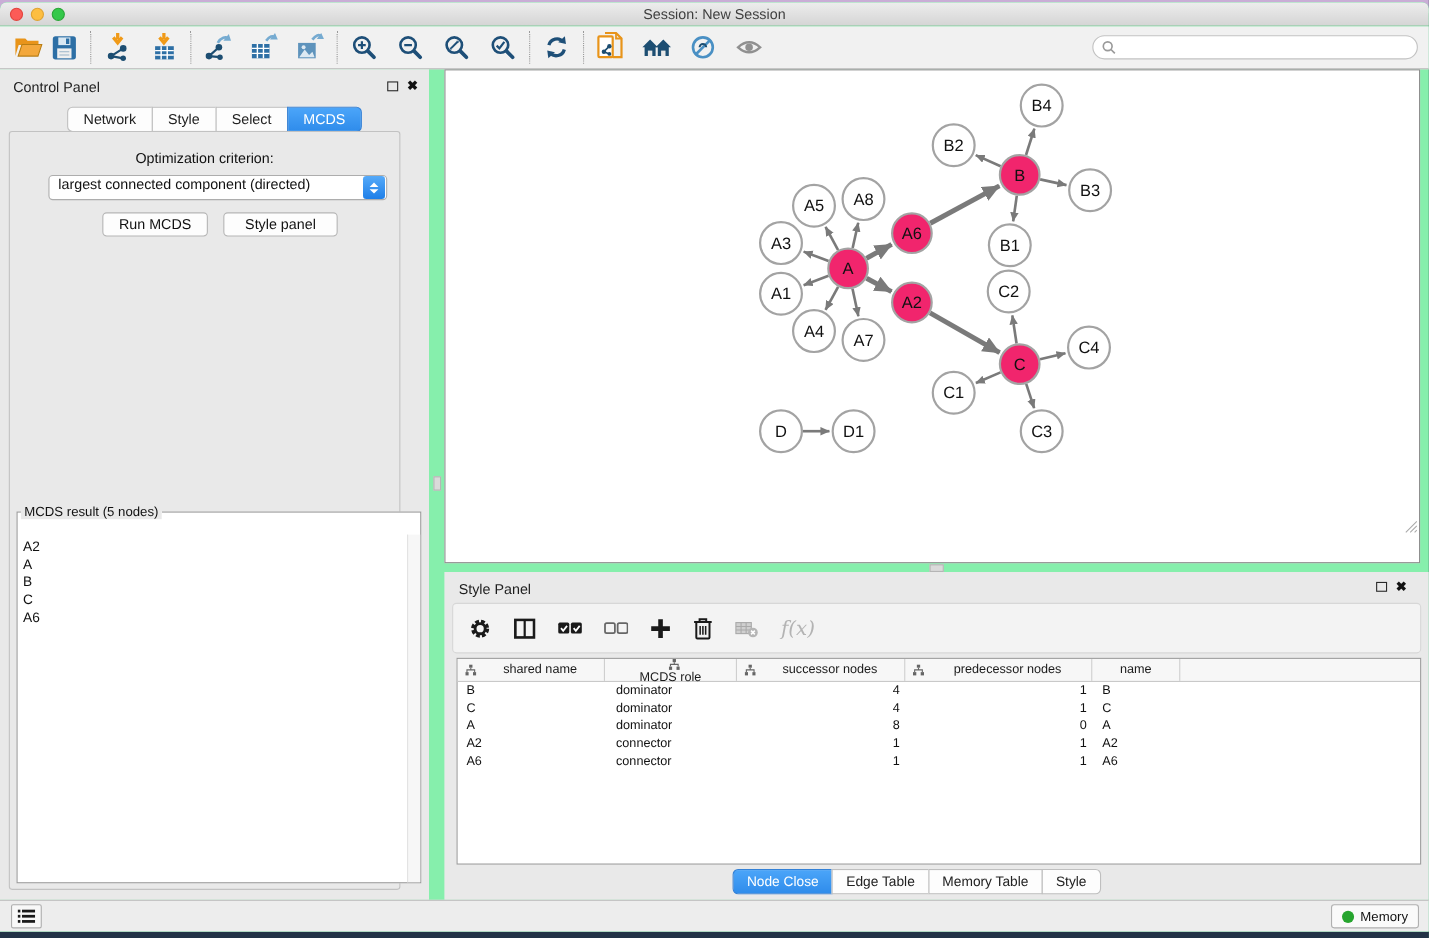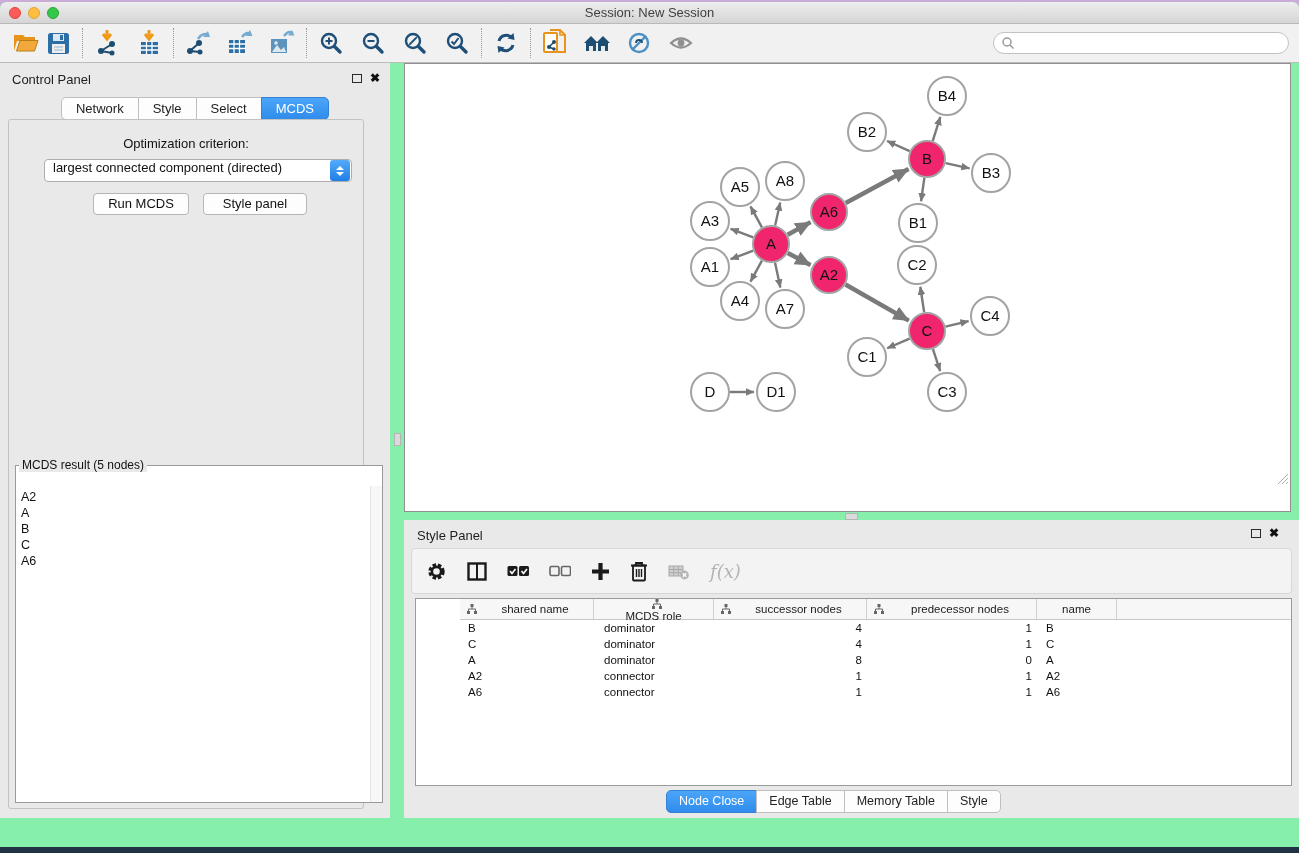--- a/index.html
+++ b/index.html
@@ -70,21 +70,21 @@
   .hhandle { position:absolute; left:845px; top:511px; width:13px; height:7px; background:#DADADA; border:1px solid #B5B5B5; }
 
   
   .table-panel { position:absolute; left:404px; top:518px; width:895px; height:298px; background:#E9E9E9; }
   .tp-header { position:relative; height:26px; }
   .tp-header .ph-title { position:absolute; left:13px; top:8px; font-size:13px; color:#1E1E1E; }
   .tp-toolbar { position:absolute; left:7px; top:28px; width:881px; height:46px; background:#F3F3F3; border:1px solid #D7D7D7; border-radius:4px; display:flex; align-items:center; padding-left:14px; gap:20px; }
   .tpbtn { display:flex; align-items:center; justify-content:center; }
   .fx-label { font-family:"DejaVu Serif", serif; font-style:italic; font-size:18px; color:#B3B3B3; }
 
-  .node-table { position:absolute; left:11px; top:78px; width:877px; height:188px; background:#fff; border:1px solid #9B9B9B; overflow:hidden;padding-left:44px; }
+  .node-table { position:absolute; left:11px; top:78px; width:877px; height:188px; background:#fff; border:1px solid #9B9B9B; overflow:hidden; }
   .nt-header { display:flex; height:21px; background:#F7F7F7; border-bottom:1px solid #C9C9C9; }
   .th { display:flex; align-items:center; border-right:1px solid #CFCFCF; font-size:11.5px; color:#1A1A1A; }
   .th .th-icon { margin:0 0 0 7px; flex:0 0 auto; }
   .th .th-label { flex:1; text-align:center; padding:0 4px; white-space:nowrap; }
   .tr { display:flex; height:16px; }
   .td { font-size:11.5px; color:#111; line-height:16px; white-space:nowrap; overflow:hidden; }
   .td.c0 { padding-left:8px; } .td.c1 { padding-left:10px; }
   .td.c2, .td.c3 { text-align:right; padding-right:5px; }
   .td.c4 { padding-left:9px; }
 
@@ -567,14 +567,30 @@
         </div>
     </div>
     <div class="seg-group" id="tp-tabs">
         <div class="seg-tab active">Node Close</div>
         <div class="seg-tab">Edge Table</div>
         <div class="seg-tab">Memory Table</div>
         <div class="seg-tab">Style</div>
       </div>
   </div>
 
+  <div class="statusbar">
+    <span class="list-btn">
+      <svg width="16" height="14" viewBox="0 0 16 14">
+        <rect x="0" y="1" width="2.5" height="2.5" fill="#1A1A1A"></rect>
+          <rect x="4" y="1" width="12" height="2.5" fill="#1A1A1A"></rect>
+        <rect x="0" y="5.7" width="2.5" height="2.5" fill="#1A1A1A"></rect>
+          <rect x="4" y="5.7" width="12" height="2.5" fill="#1A1A1A"></rect>
+        <rect x="0" y="10.4" width="2.5" height="2.5" fill="#1A1A1A"></rect>
+          <rect x="4" y="10.4" width="12" height="2.5" fill="#1A1A1A"></rect>
+      </svg>
+    </span>
+    <span class="memory-btn">
+      <span class="memory-dot"></span>
+      <span>Memory</span>
+    </span>
+  </div>
 
 </div>
 
 </body></html>

